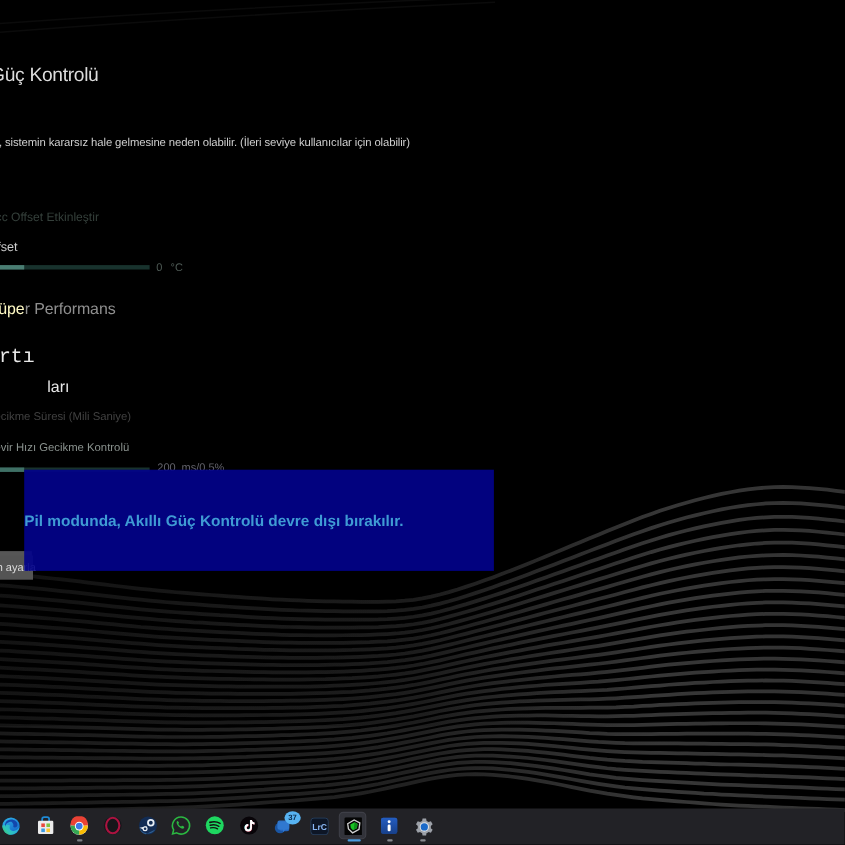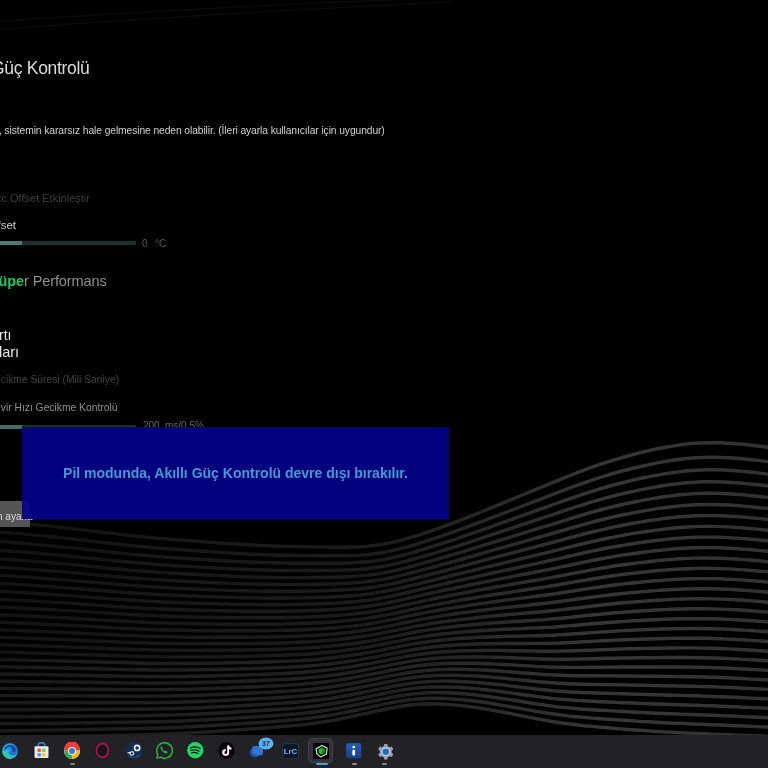--- a/index.html
+++ b/index.html
@@ -9,35 +9,35 @@
 #btn1 span,#btn2 span{white-space:nowrap;}
 #title{left:-9px;top:58px;font-size:17.5px;color:#dcdcdc;letter-spacing:-0.3px;}
 #desc{left:-1px;top:125px;font-size:10.3px;color:#cfcfcf;letter-spacing:-0.1px;}
 #lab1{left:-4px;top:192px;font-size:11px;color:#35403b;}
 #lab2{left:-2.5px;top:219px;font-size:11.5px;color:#cccccc;}
 #sl1{position:absolute;left:0;top:241px;width:136px;height:3.5px;background:#18322d;}
 #sl1f{position:absolute;left:0;top:0;width:22px;height:3.5px;background:#4a7d72;}
 #v1{left:142px;top:237.5px;font-size:10px;color:#4e5a55;}
 #u1{left:155px;top:237.5px;font-size:10px;color:#4e5a55;}
 #h2{left:-1.5px;top:272.5px;font-size:14.5px;color:#8f8f8f;letter-spacing:-0.1px;}
-#h2 b{color:#22c55e;font-weight:700;}
-#it1{left:-1px;top:327px;font-size:14px;color:#e8e8e8;}
-#it2{left:-1px;top:343.5px;font-size:14.5px;color:#e8e8e8;}
+#h2 b{color:#fef9c3;font-weight:400;}
+#it1{left:-1px;top:315px;font-size:18px;color:#e8e8e8;font-family:Liberation Mono, monospace;}
+#it2{left:-1px;top:343.5px;font-size:14.5px;color:#e8e8e8;padding-left:44px;}
 #lab3{left:-5px;top:374px;font-size:10.3px;color:#414141;}
 #lab4{left:-5px;top:402px;font-size:10.3px;color:#8a928e;}
 #sl2{position:absolute;left:0;top:425px;width:136px;height:3.5px;background:#18322d;}
 #sl2f{position:absolute;left:0;top:0;width:21.5px;height:3.5px;background:#3f7065;}
 #v2{left:143px;top:419.5px;font-size:10px;color:#62626a;}
 #u2{left:165px;top:419.5px;font-size:10px;color:#62626a;}
 #btn1{position:absolute;left:0;top:457px;width:29px;height:21px;background:#565656;margin-top:44px;}
 #btn1 span{position:absolute;left:-2px;top:5.5px;font-size:10px;color:#e2e2e2;}
 #btn2{position:absolute;left:0;top:505px;width:30px;height:22px;background:#545454;}
 #btn2 span{position:absolute;left:-3px;top:6px;font-size:10px;color:#dddddd;}
 #dlg{position:absolute;left:22px;top:427px;width:427px;height:92px;background:rgba(2,2,138,0.92);}
-#dlg div{position:absolute;left:0;right:0;top:38px;text-align:center;font-size:14px;font-weight:bold;color:#3f9bd4;}
+#dlg div{position:absolute;left:0;right:0;top:38px;font-size:14px;font-weight:bold;color:#3f9bd4;}
 #bar{position:absolute;left:0;top:735px;width:768px;height:33px;background:#222226;}
 .ic{position:absolute;top:741px;width:18px;height:18px;}
 .dash{position:absolute;top:763px;height:2px;border-radius:1px;background:#888a8f;}
 </style></head>
 <body>
 <svg id="wall" viewBox="0 0 768 768">
  <defs>
   <linearGradient id="lg" x1="0" y1="0" x2="768" y2="0" gradientUnits="userSpaceOnUse">
    <stop offset="0" stop-color="#1a1a1a"></stop>
    <stop offset="0.25" stop-color="#202020"></stop>
@@ -83,21 +83,21 @@
 <polyline points="-24,738.0 -16,737.9 -8,737.9 0,737.8 8,737.7 16,737.6 24,737.4 32,737.3 40,737.1 48,736.9 56,736.8 64,736.6 72,736.4 80,736.2 88,736.0 96,735.9 104,735.7 112,735.5 120,735.3 128,735.1 136,735.0 144,734.8 152,734.6 160,734.3 168,734.0 176,733.7 184,733.3 192,732.9 200,732.4 208,731.9 216,731.4 224,730.8 232,730.3 240,729.7 248,729.1 256,728.6 264,728.0 272,727.4 280,726.8 288,726.1 296,725.4 304,724.6 312,723.6 320,722.5 328,721.2 336,719.8 344,718.2 352,716.5 360,714.7 368,713.0 376,711.2 384,709.5 392,707.9 400,706.5 408,705.3 416,704.5 424,704.0 432,703.8 440,704.0 448,704.4 456,705.1 464,705.9 472,706.9 480,708.1 488,709.4 496,710.8 504,712.3 512,713.9 520,715.5 528,717.1 536,718.7 544,720.1 552,721.5 560,722.7 568,723.8 576,724.8 584,725.7 592,726.4 600,727.1 608,727.8 616,728.5 624,729.1 632,729.7 640,730.3 648,730.9 656,731.4 664,731.9 672,732.3 680,732.7 688,733.1 696,733.4 704,733.8 712,734.1 720,734.4 728,734.8 736,735.1 744,735.4 752,735.7 760,736.0 768,736.4 776,736.7 784,736.9 792,737.2 800,737.4 808,737.6"></polyline>
  </g>
  <rect x="0" y="420" width="768" height="240" fill="url(#dimTL)"></rect>
  <g fill="none" stroke="#0b0b0b" stroke-width="1.4">
   <path d="M-10,30 Q 200,14 450,2"></path>
   <path d="M-10,22 Q 190,8 430,-2"></path>
  </g>
 </svg>
 
 <div class="t" id="title">Güç Kontrolü</div>
-<div class="t" id="desc">, sistemin kararsız hale gelmesine neden olabilir. (İleri ayarla kullanıcılar için uygundur)</div>
+<div class="t" id="desc">, sistemin kararsız hale gelmesine neden olabilir. (İleri seviye kullanıcılar için olabilir)</div>
 <div class="t" id="lab1">cc Offset Etkinleştir</div>
 <div class="t" id="lab2">fset</div>
 <div id="sl1">
     <div id="sl1f"></div>
   </div>
 <div class="t" id="v1">0</div>
 <div class="t" id="u1">°C</div>
 <div class="t" id="h2"><b>üpe</b>r Performans</div>
 <div class="t" id="it1">rtı</div>
 <div class="t" id="it2">ları</div>

